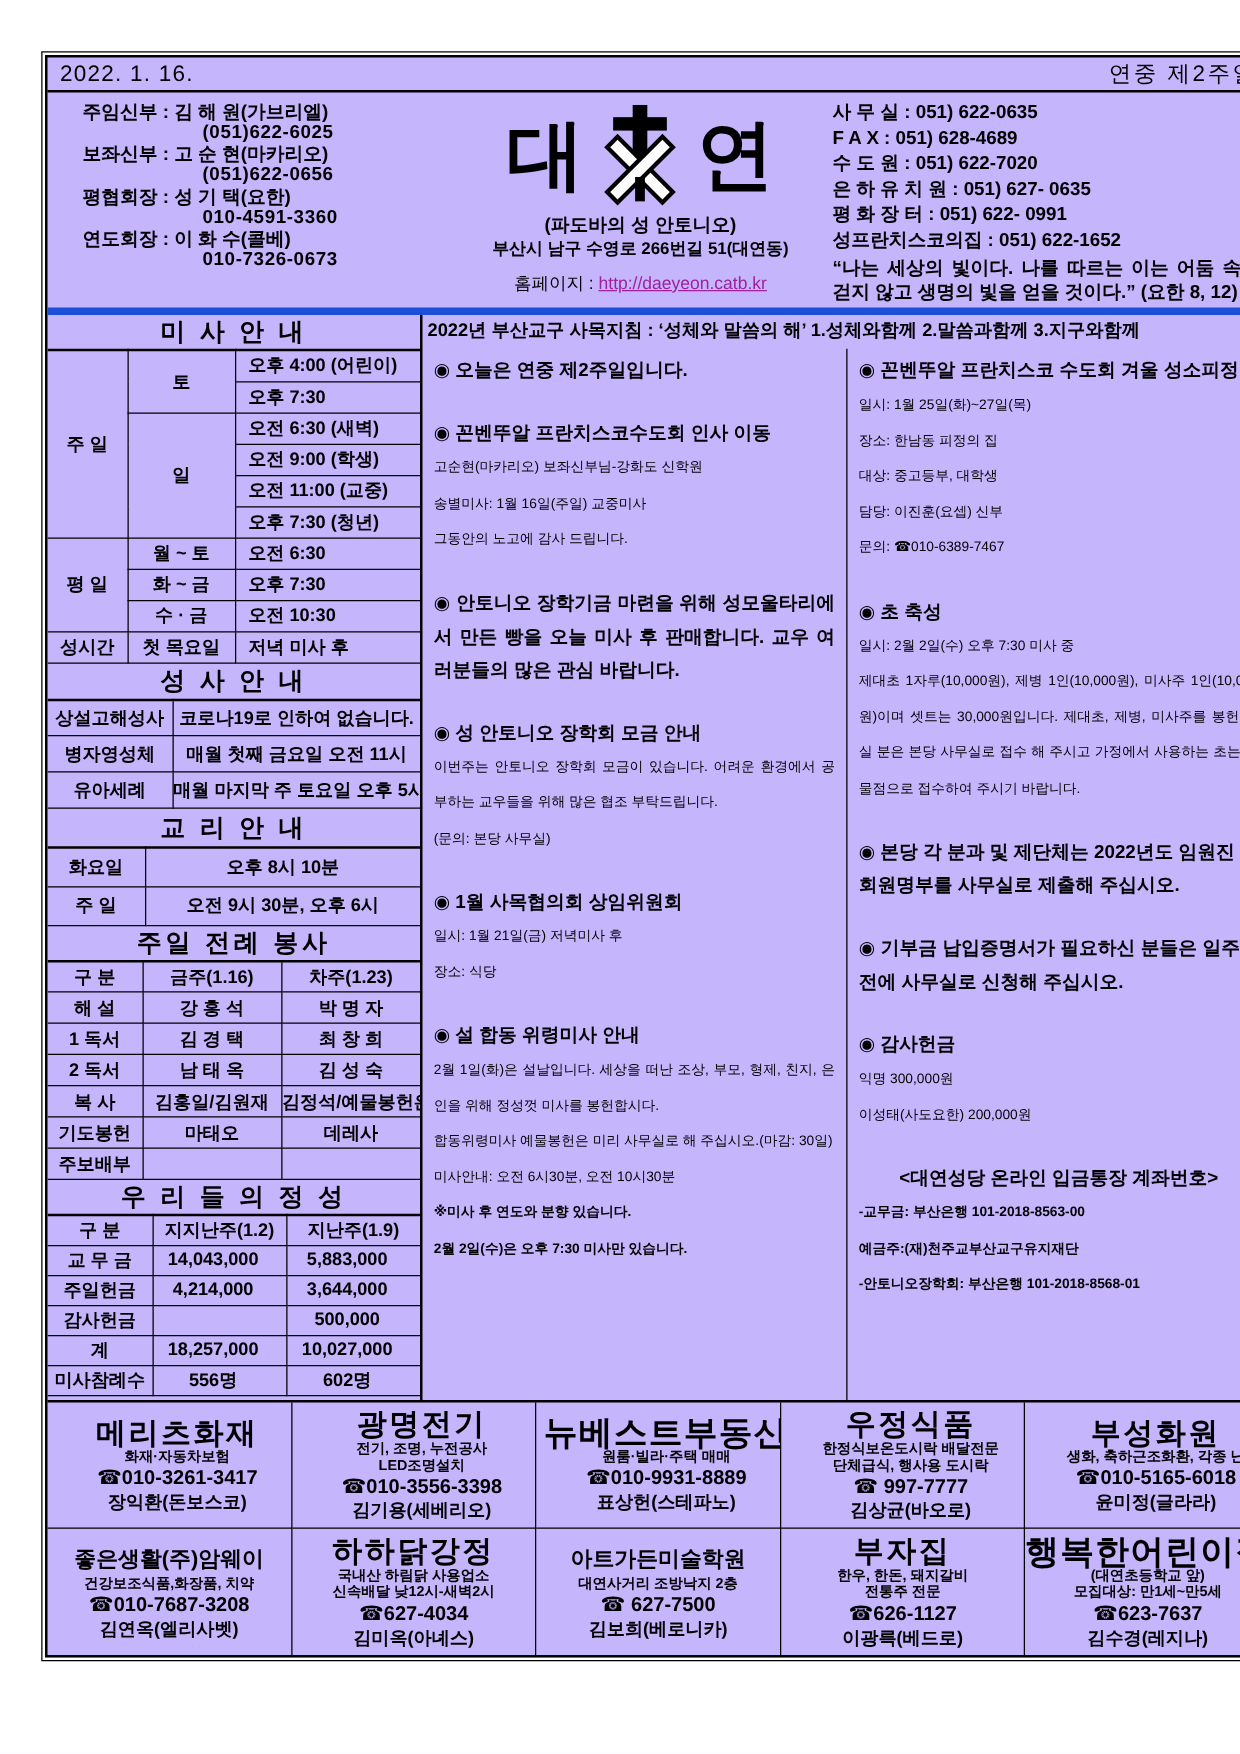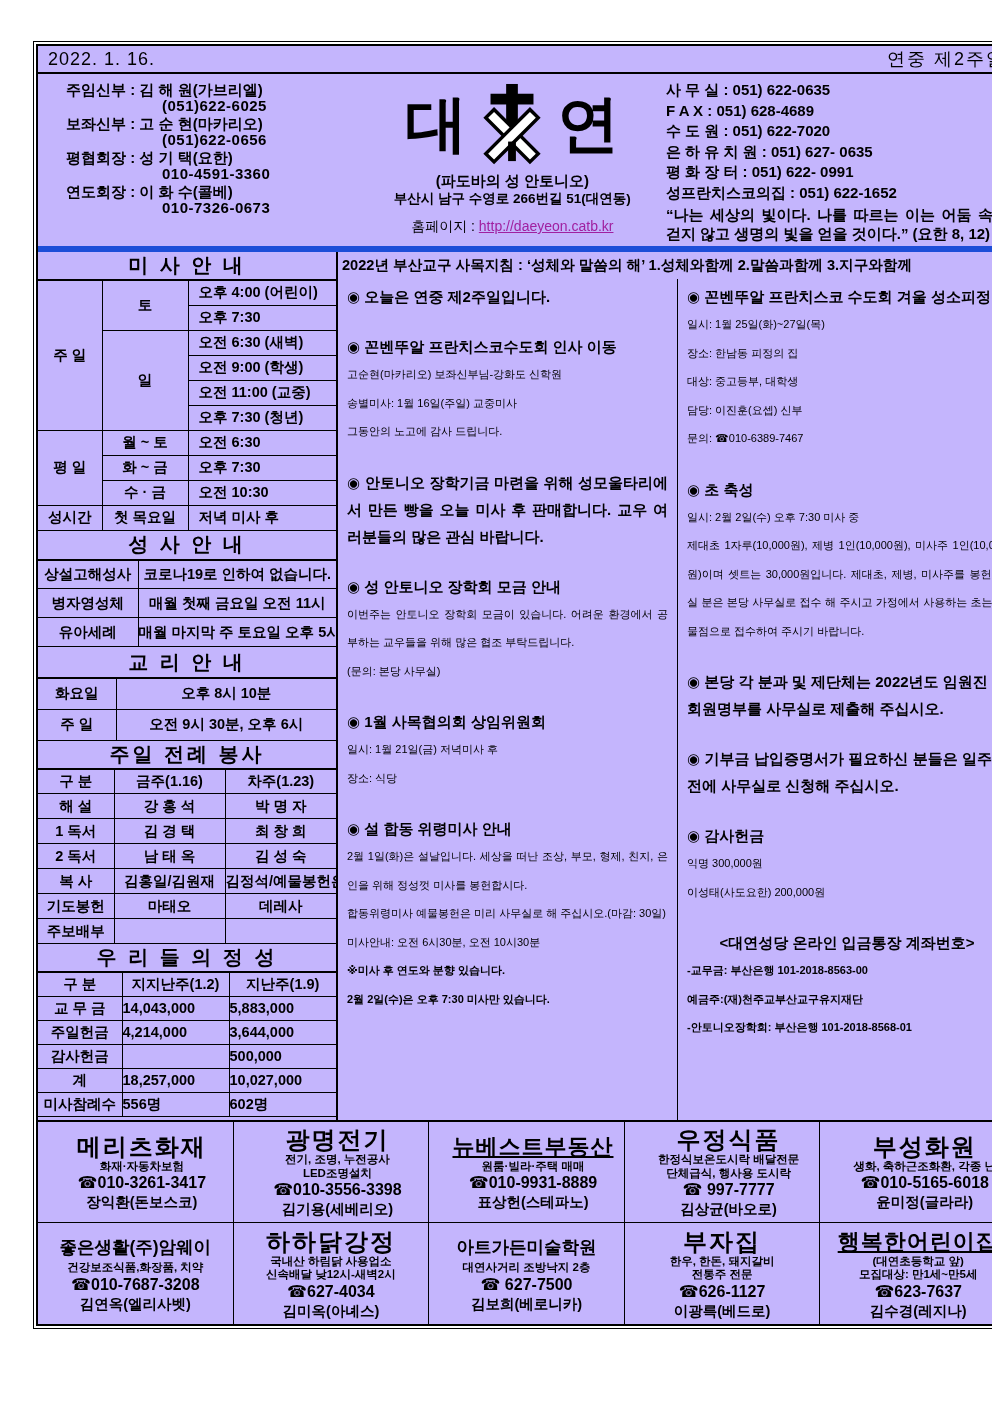--- a/index.html
+++ b/index.html
@@ -35,42 +35,42 @@
   table { border-collapse:collapse; width:100%; table-layout:fixed; }
   td { border:1px solid #000; text-align:center; font-size:14.5px; font-weight:bold; overflow:hidden; white-space:nowrap; }
   td.left { text-align:left; padding-left:10px; }
   td.sec-title { height:28px; font-size:20px; letter-spacing:3px; border-left:none; border-right:none; border-top:2px solid #000; border-bottom:2px solid #000; }
   table tr:first-child td.sec-title { border-top:none; }
   .mass td { height:25px; }
   .sac td { height:29px; }
   .cat td { height:31px; }
   .lit td { height:25px; }
   .off td { height:24px; }
-  .off td.num { text-align:left; padding-right:10px;margin-left:20px; }
+  .off td.num { text-align:center; padding-right:10px;margin-left:20px; }
   td:first-child { border-left:none; }
   td:last-child { border-right:none; }
 
   .col-right { flex:1; display:flex; flex-direction:column; }
   .banner { height:27px; line-height:26px; font-size:14.6px; font-weight:bold; padding-left:4px; white-space:nowrap; overflow:hidden; }
   .ann-wrap { flex:1; display:flex; }
   .ann-col { width:50%; padding:4px 9px 0 9px; overflow:hidden; }
   .ann-col.rightcol { border-left:1px solid #000; }
   .ann-item { margin-bottom:23px; text-align:justify; word-break:break-all; }
   .ann-title { font-size:15px; font-weight:bold; line-height:27px; }
   .ann-title.centered { text-align:center; }
   .ann-line { font-size:11px; line-height:28.5px; }
   .ann-line.bold { font-weight:bold; }
 
   
   .ads { border-top:2px solid #000; display:grid; grid-template-columns:repeat(5,1fr); grid-auto-rows:101px; }
   .ad { border-right:1px solid #000; display:flex; flex-direction:column; align-items:center; justify-content:center; text-align:center; padding:1px 2px; overflow:hidden; }
   .ad:nth-child(5n) { border-right:none; }
   .ad:nth-child(-n+5) { border-bottom:1px solid #000;padding-left:15px; }
   .ad-name { font-size:24px; font-weight:bold; letter-spacing:2px; line-height:27px; white-space:nowrap; }
-  .ad-name.sz-m { font-size:22px; letter-spacing:1px;text-decoration:underline; }
+  .ad-name.sz-m { font-size:27px; letter-spacing:1px; }
   .ad-name.sz-s { font-size:17.5px; letter-spacing:0; }
   .ad-desc { font-size:11.5px; font-weight:bold; line-height:13.5px; white-space:nowrap; }
   .ad-phone { font-size:16px; font-weight:bold; line-height:20px; white-space:nowrap; }
   .ad-person { font-size:14.5px; font-weight:bold; line-height:18px; white-space:nowrap; }
 </style>
 </head>
 <body>
 
 <div class="sheet">
 

